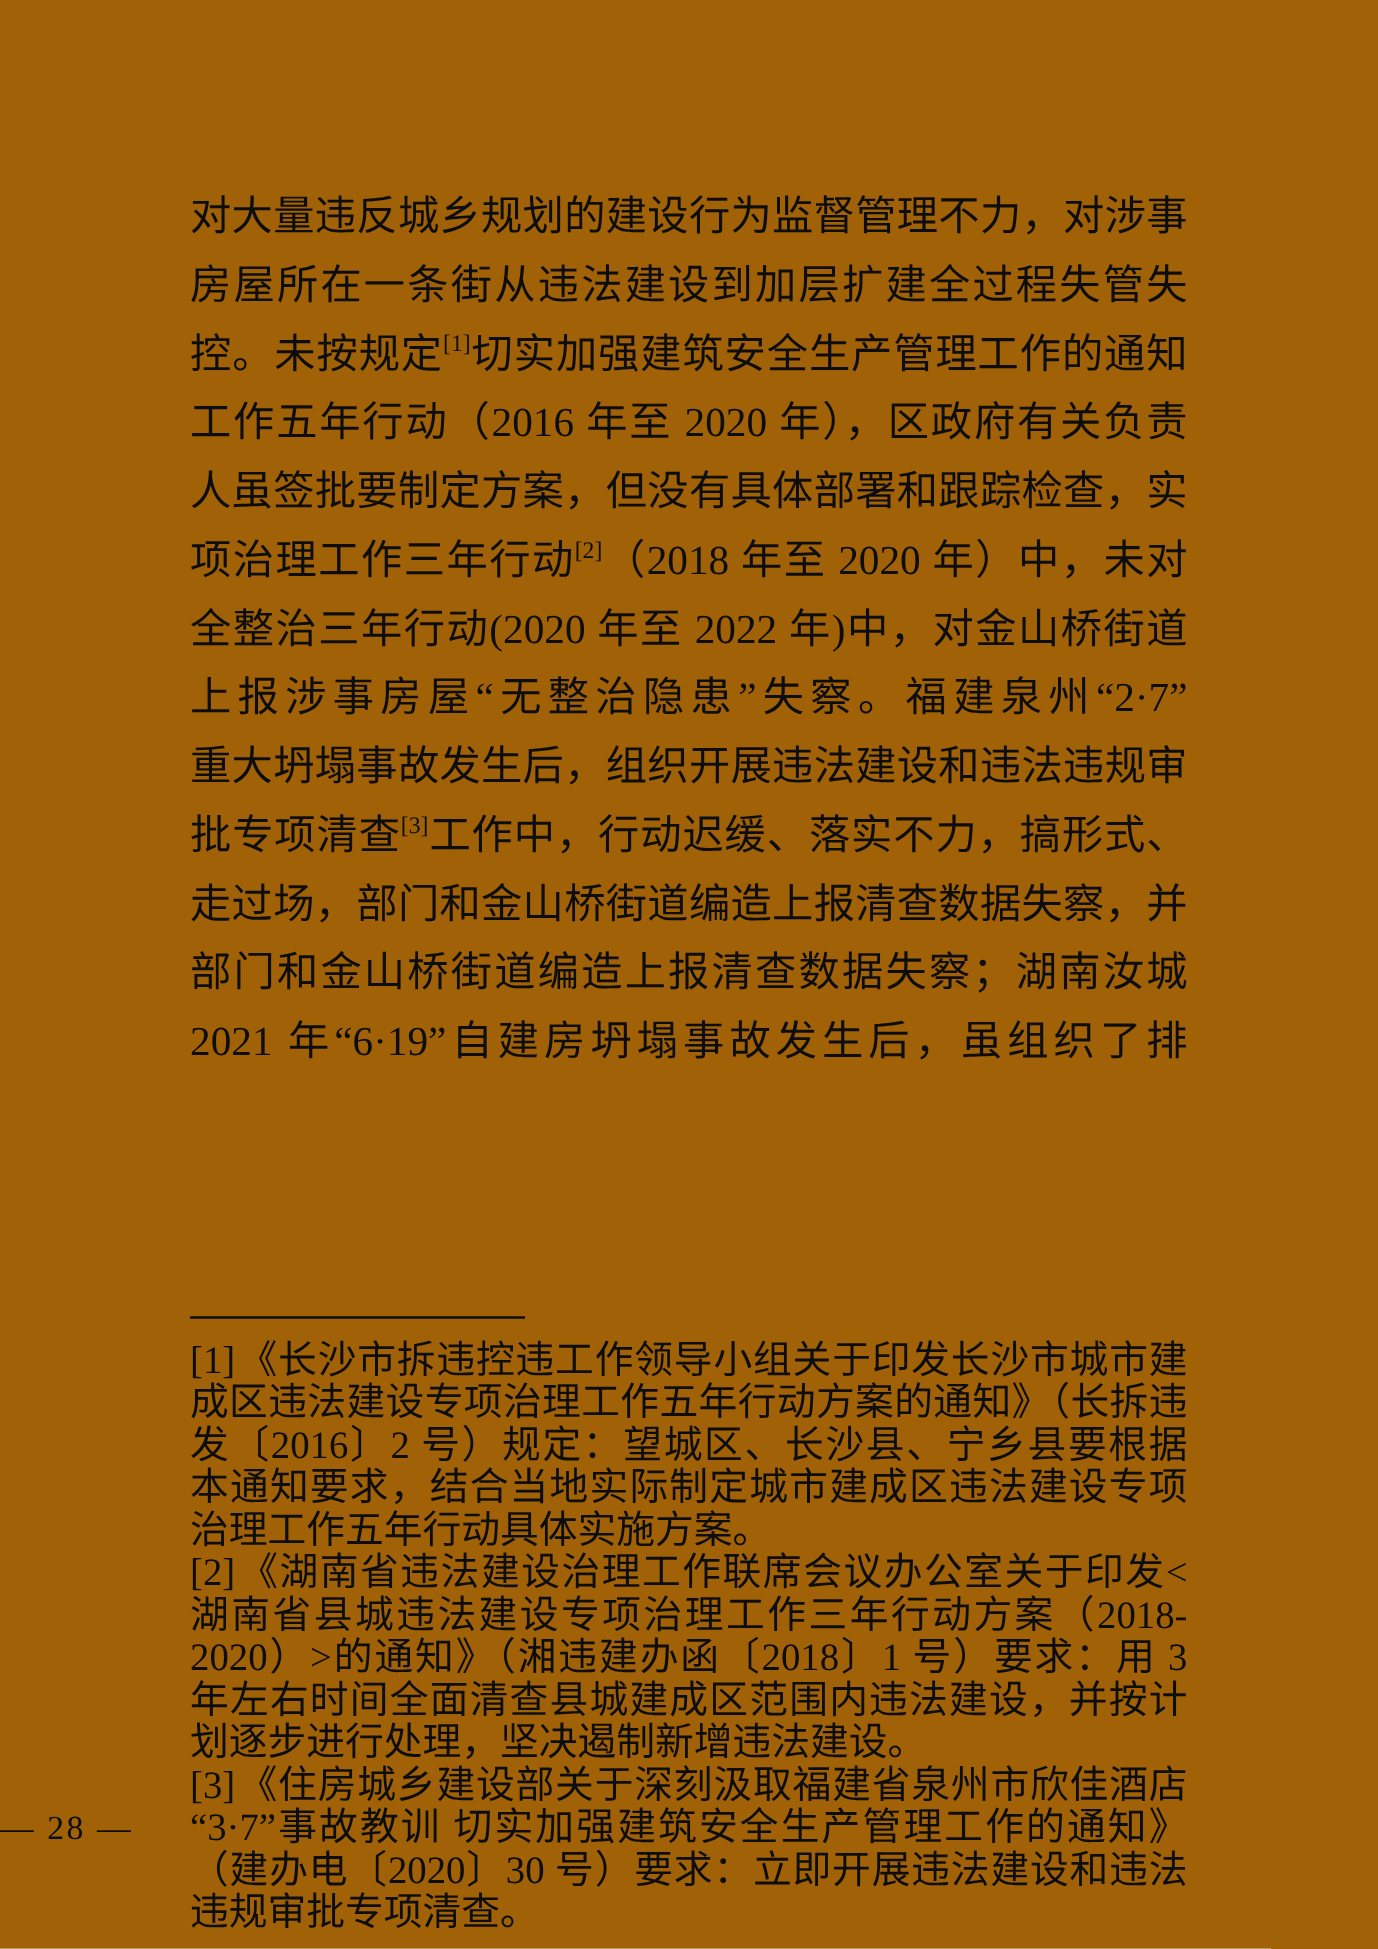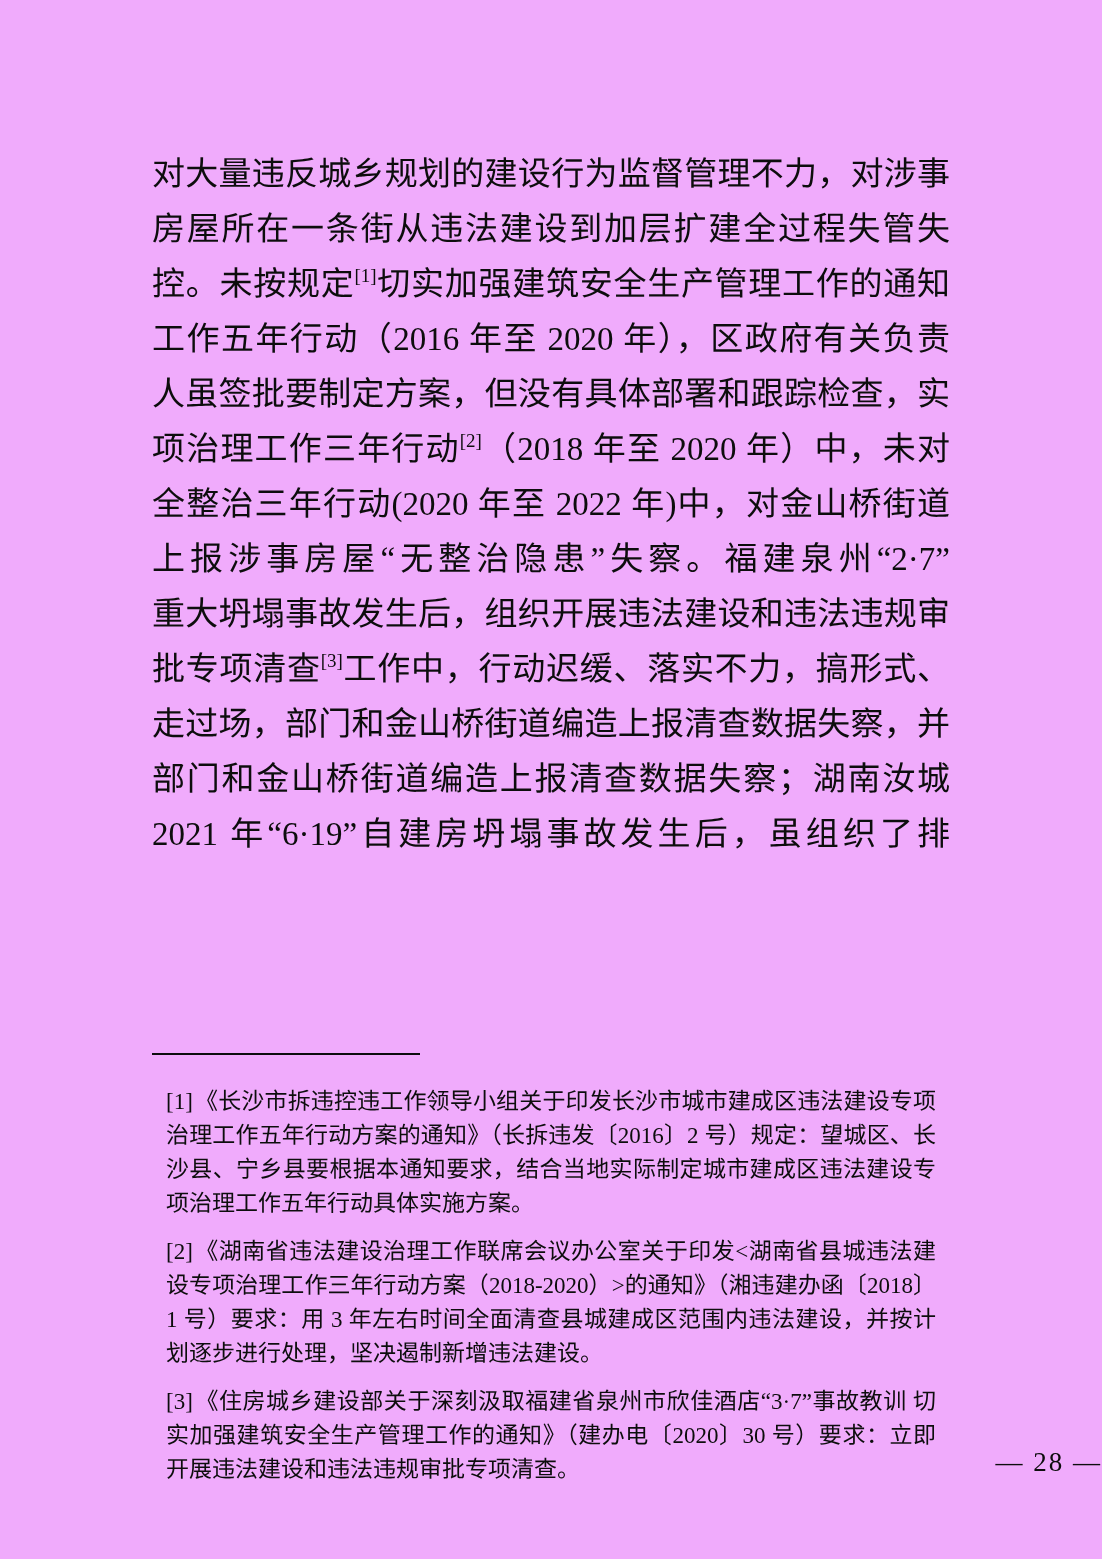--- a/index.html
+++ b/index.html
@@ -5,21 +5,21 @@
   html, body {
     margin: 0;
     padding: 0;
     background: #e8e8e8;
   }
   .page {
     position: relative;
     width: 1102px;
     height: 1559px;
     margin: 0 auto;
-    background: #f0abfc;
+    background: #a16207;
     color: #0d0d0d;
     font-family: "Liberation Serif", "DejaVu Serif", serif;
     overflow: hidden;
   }
   .body-text {
     position: absolute;
     left: 152px;
     top: 147px;
     width: 798px;
   }
@@ -45,34 +45,34 @@
     width: 268px;
     border-top: 2px solid #0d0d0d;
   }
   .footnotes {
     position: absolute;
     left: 152px;
     top: 1071px;
     width: 798px;
   }
   .footnotes p {
-    margin: 14px;
-    font-size: 23px;
+    margin: 0;
+    font-size: 31px;
     line-height: 34px;
     text-align: justify;
   }
   .footnote-marker {
     margin-right: 2px;
   }
   .page-number {
     position: absolute;
     left: 0;
     top: 1444px;
     width: 100%;
-    text-align: right;
+    text-align: left;
     font-size: 27px;
     line-height: 36px;
     letter-spacing: 2px;
   }
 </style>
 </head>
 <body>
 
 <div class="page">
 

